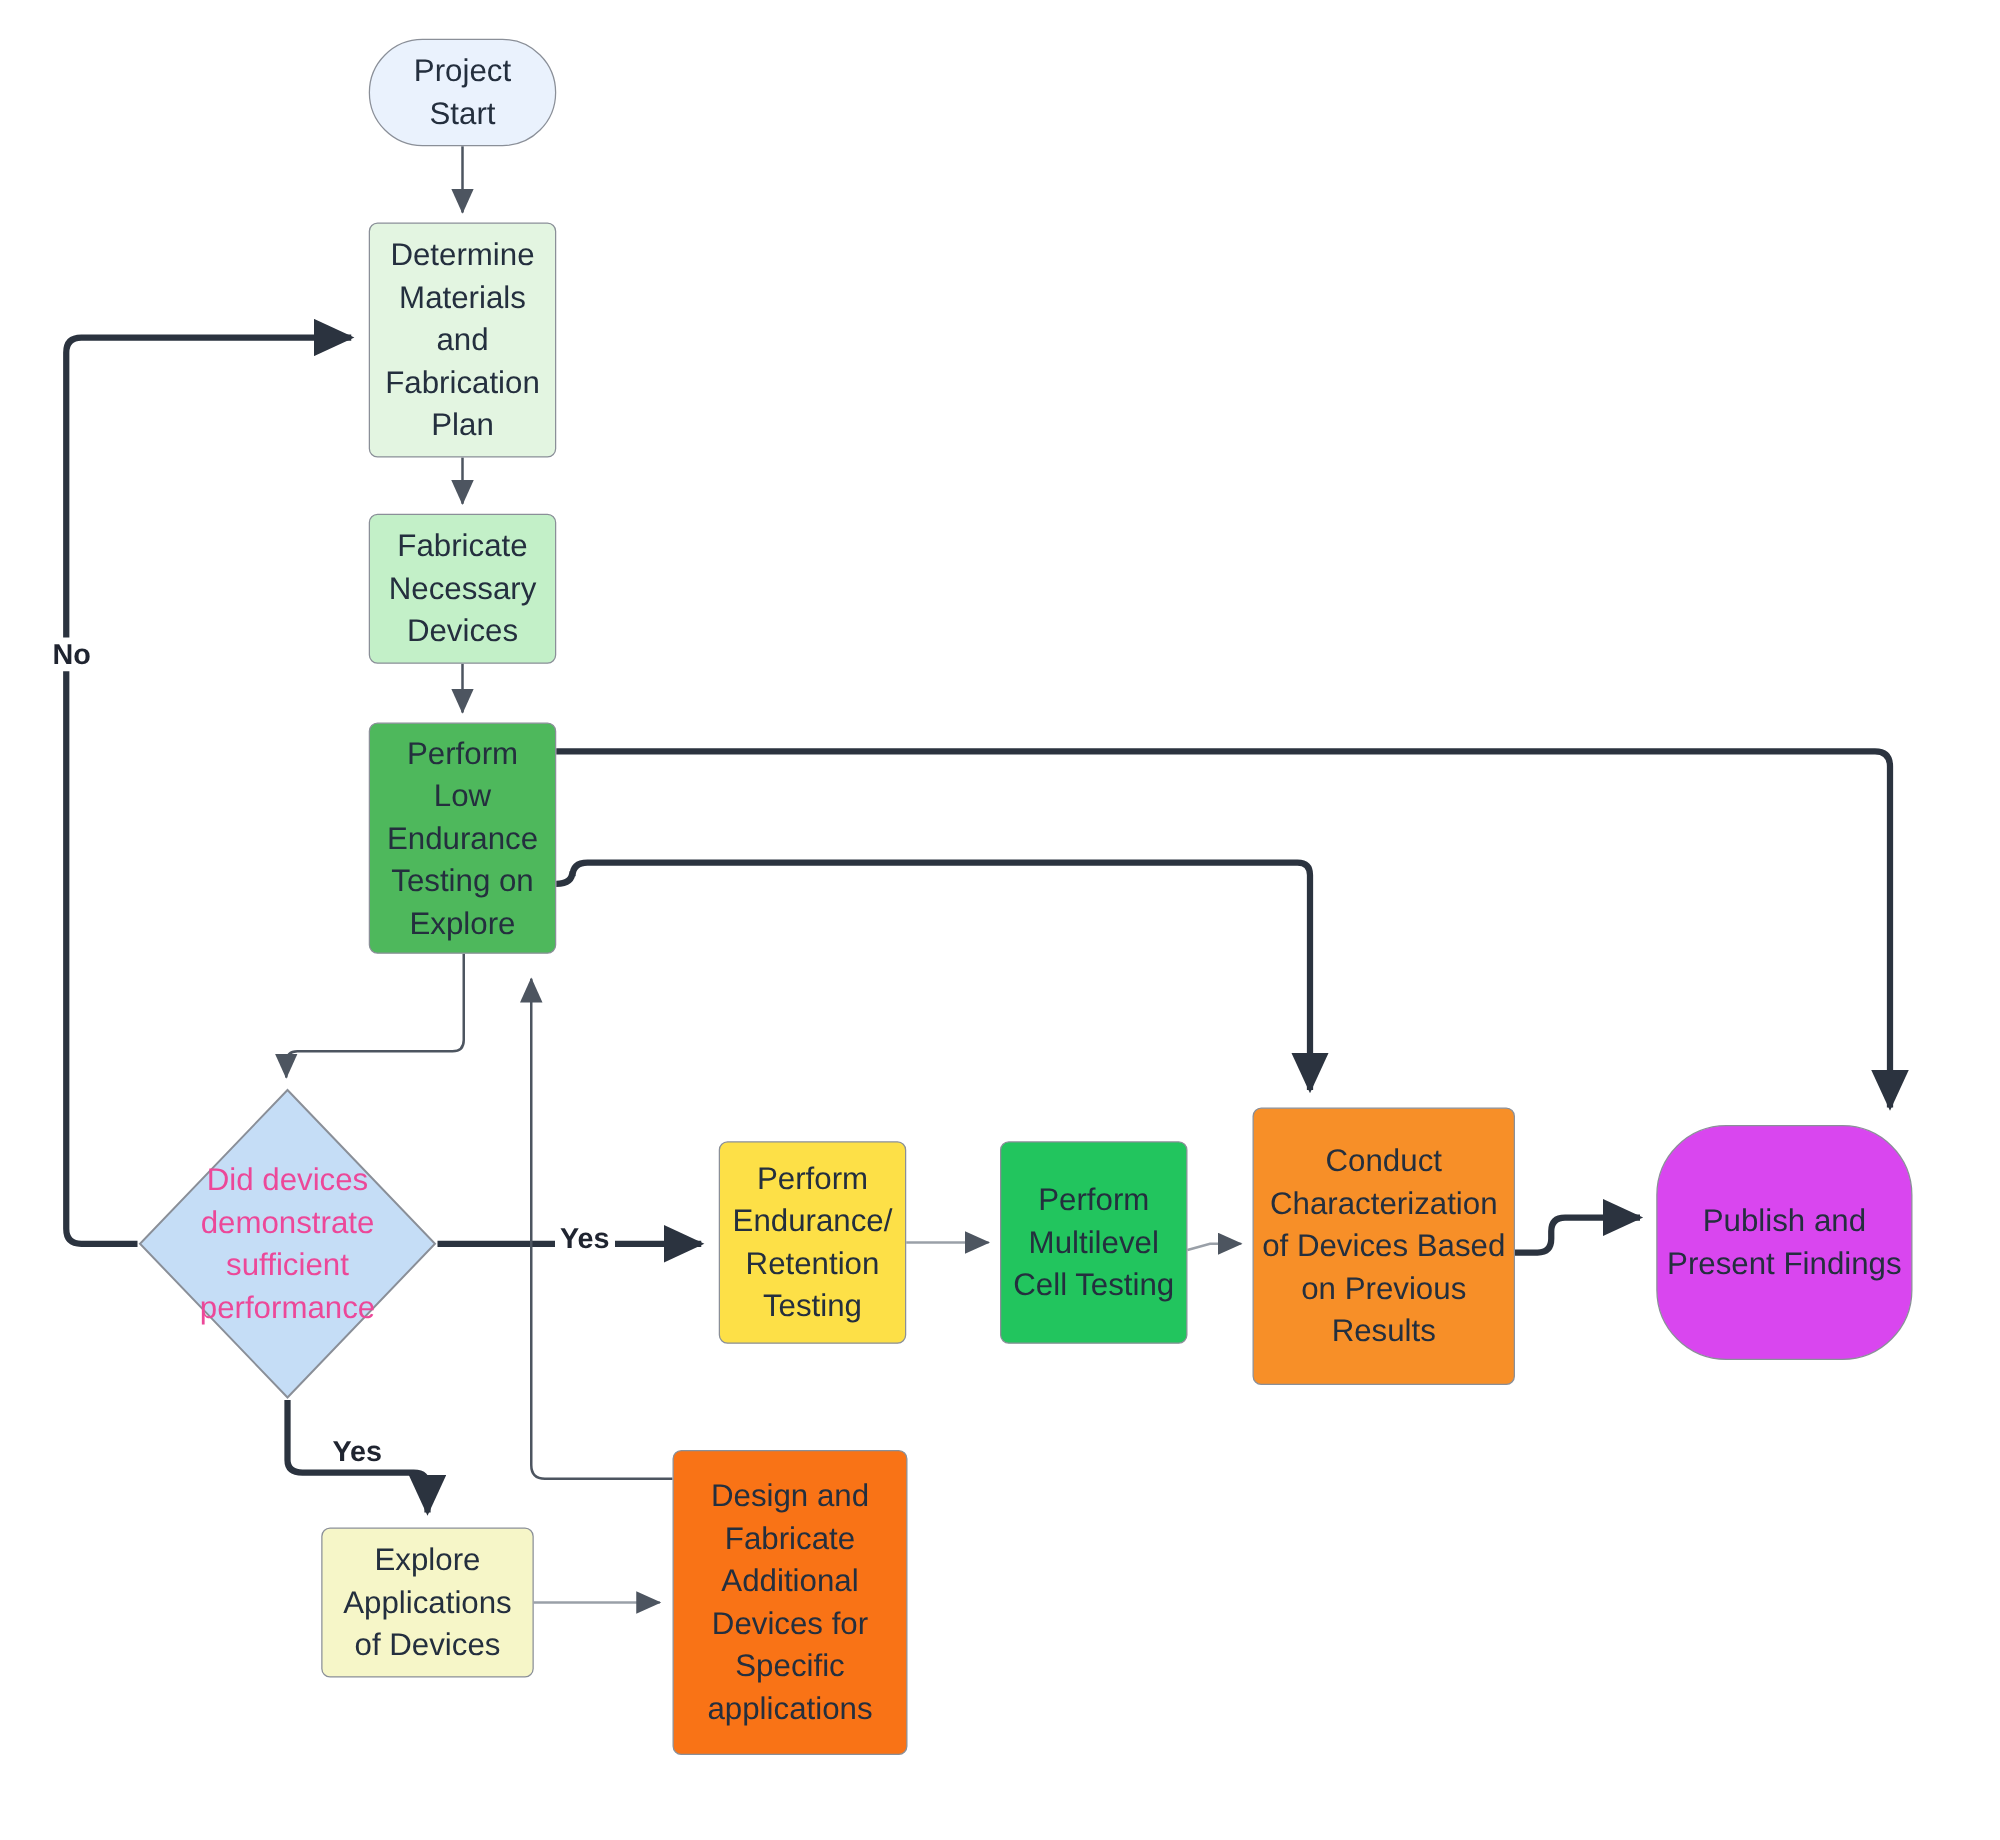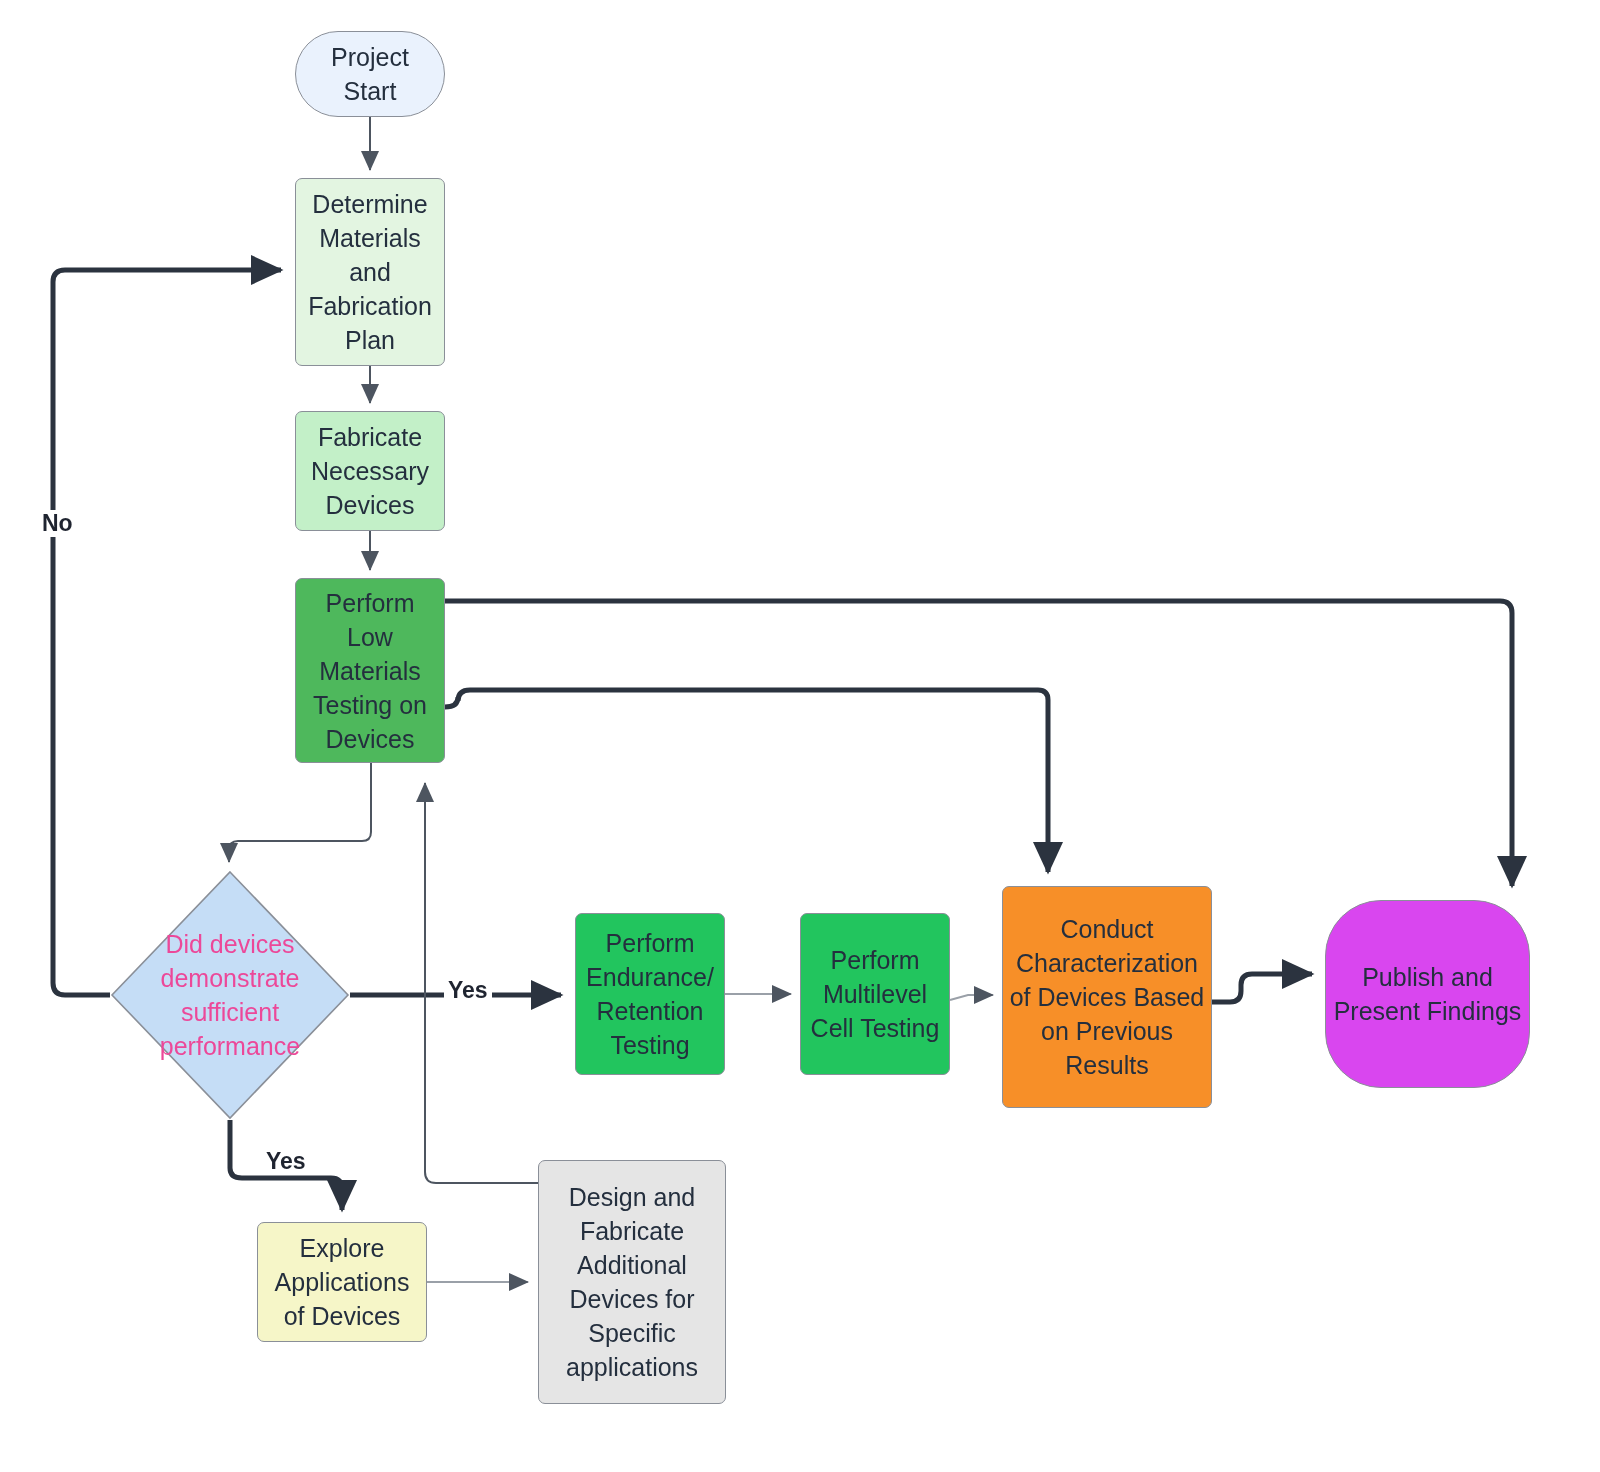--- a/index.html
+++ b/index.html
@@ -116,53 +116,53 @@
 
   <div class="node rect" style="left:295px; top:178px; width:150px; height:188px; background:#e3f5e1;">
     <span class="lbl">Determine Materials and Fabrication Plan</span>
   </div>
 
   <div class="node rect" style="left:295px; top:411px; width:150px; height:120px; background:#c3f0c8;">
     <span class="lbl">Fabricate Necessary Devices</span>
   </div>
 
   <div class="node rect" style="left:295px; top:578px; width:150px; height:185px; background:#4eb85c;">
-    <span class="lbl">Perform Low Materials Testing on Devices</span>
+    <span class="lbl">Perform Low Endurance Testing on Explore</span>
   </div>
 
   <div class="diamond-wrap" style="left:110px; top:870px; width:240px; height:250px;">
     <svg width="240" height="250" viewBox="0 0 240 250" style="position:absolute; left:0; top:0;">
       <polygon points="120,2 238,125 120,248 2,125" fill="#c5ddf6" stroke="#8a8f98" stroke-width="1.6"></polygon>
     </svg>
     <div class="dlabel">
       <span style="display:block; white-space:normal; width:270px;">Did devices demonstrate sufficient performance</span>
     </div>
   </div>
 
-  <div class="node rect" style="left:575px; top:913px; width:150px; height:162px; background:#22c55e;">
+  <div class="node rect" style="left:575px; top:913px; width:150px; height:162px; background:#fde047;">
     <span class="lbl">Perform Endurance/ Retention Testing</span>
   </div>
 
   <div class="node rect" style="left:800px; top:913px; width:150px; height:162px; background:#22c55e;">
     <span class="lbl">Perform Multilevel Cell Testing</span>
   </div>
 
   <div class="node rect" style="left:1002px; top:886px; width:210px; height:222px; background:#f78f28;">
     <span class="lbl">Conduct Characterization of Devices Based on Previous Results</span>
   </div>
 
   <div class="node rounded-cap" style="left:1325px; top:900px; width:205px; height:188px; background:#d946ef;">
     <span class="lbl">Publish and Present Findings</span>
   </div>
 
   <div class="node rect" style="left:257px; top:1222px; width:170px; height:120px; background:#f6f6c8;">
     <span class="lbl">Explore Applications of Devices</span>
   </div>
 
-  <div class="node rect" style="left:538px; top:1160px; width:188px; height:244px; background:#e5e5e5;">
+  <div class="node rect" style="left:538px; top:1160px; width:188px; height:244px; background:#f97316;">
     <span class="lbl">Design and Fabricate Additional Devices for Specific applications</span>
   </div>
 
   <div class="edge-label" style="left:38px; top:510px;">No</div>
   <div class="edge-label" style="left:444px; top:977px;">Yes</div>
   <div class="edge-label" style="left:262px; top:1148px;">Yes</div>
 
 </div>
 
 </body></html>

